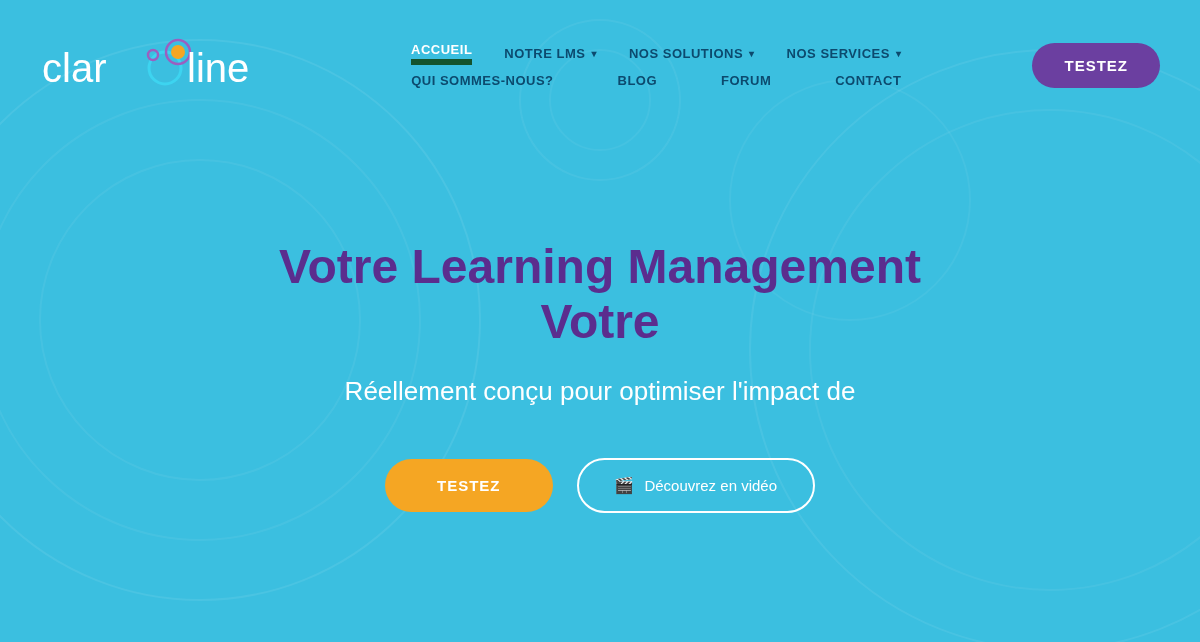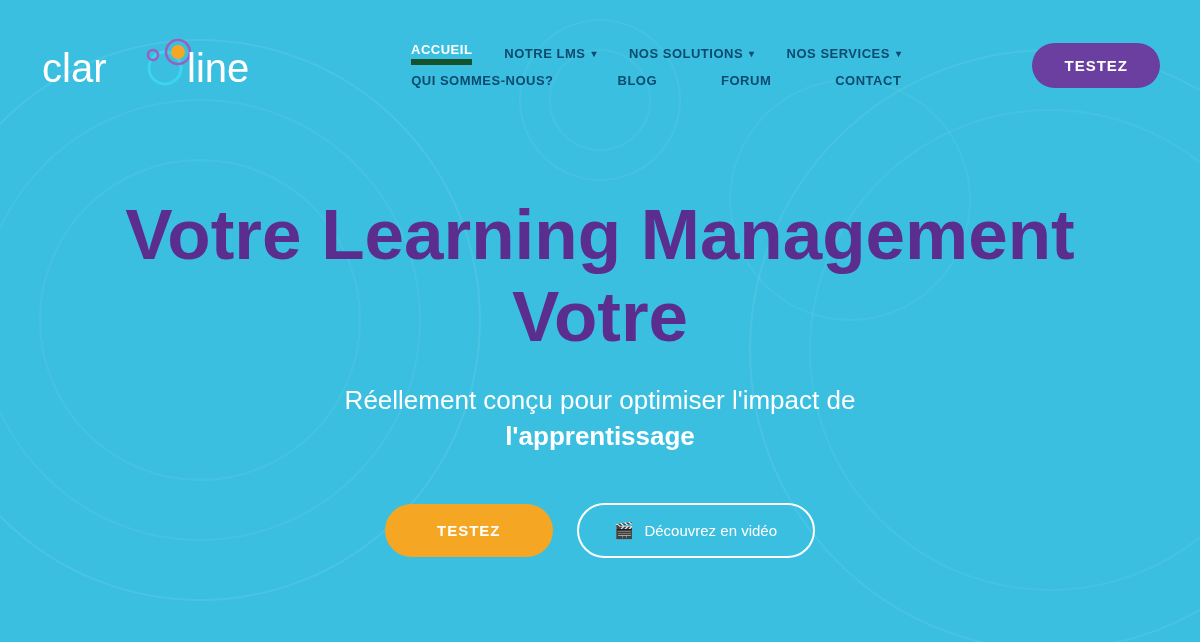--- a/index.html
+++ b/index.html
@@ -105,21 +105,21 @@
       flex: 1;
       display: flex;
       flex-direction: column;
       align-items: center;
       justify-content: center;
       text-align: center;
       padding: 0 60px 20px;
     }
 
     .hero-title {
-      font-size: 71px;
+      font-size: 48px;
       font-weight: 700;
       color: #5b2d8e;
       line-height: 1.15;
       margin-bottom: 24px;
     }
 
     .hero-subtitle {
       font-size: 26px;
       color: #fff;
       font-weight: 300;
@@ -244,21 +244,20 @@
 
   </header>
 
   <section class="hero">
     <h1 class="hero-title">
       <span>Votre Learning Management</span><br>
       <span>Votre</span>
     </h1>
     <p class="hero-subtitle">
       <span>Réellement conçu pour optimiser l'impact de</span><br>
-      <strong>l'apprentissage</strong>
     </p>
     <div class="hero-buttons">
       <button class="btn-orange">TESTEZ</button>
       <button class="btn-outline">
         <span class="video-icon">🎬</span>
         <span>Découvrez en vidéo</span>
       </button>
     </div>
   </section>
 

